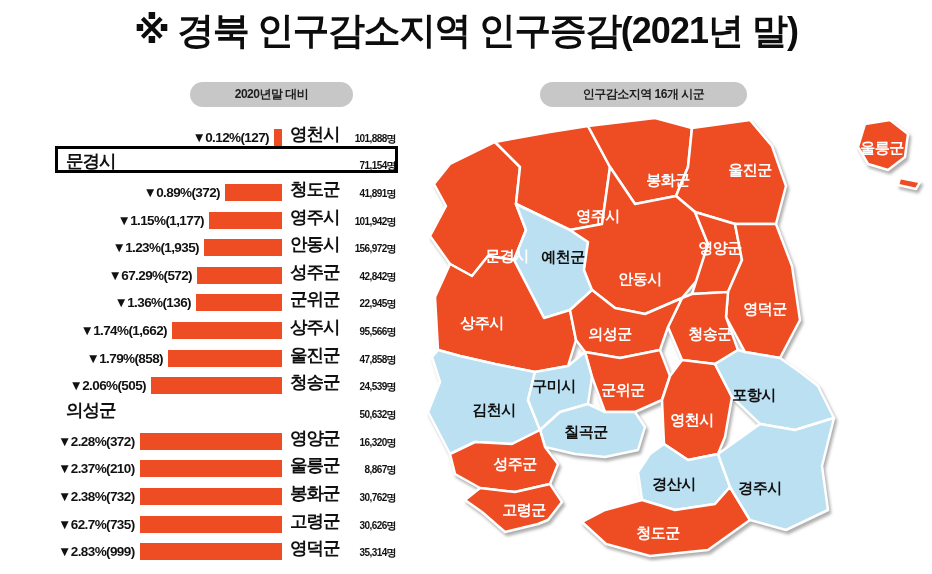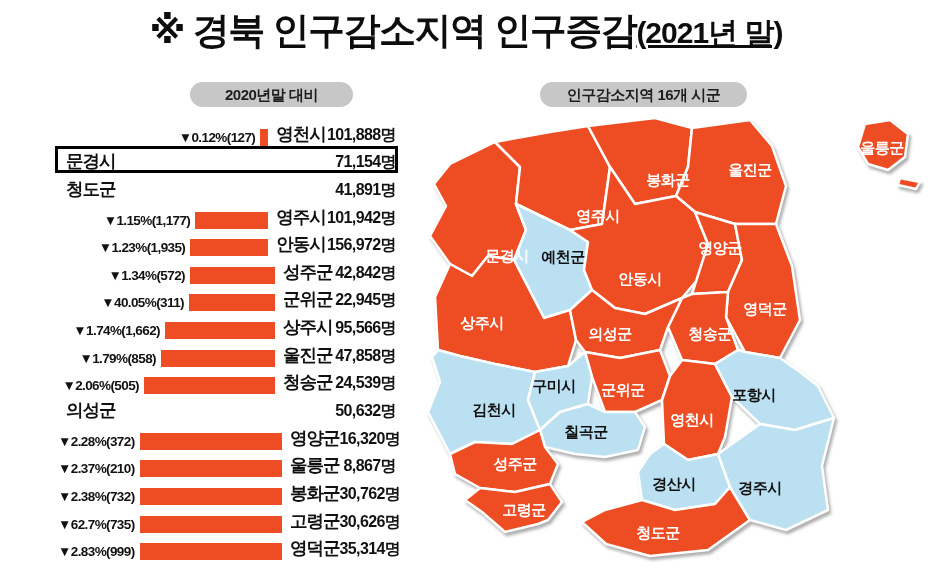--- a/index.html
+++ b/index.html
@@ -7,38 +7,38 @@
     width:932px;height:574px;position:relative;background:#ffffff;
     font-family:"Liberation Sans","DejaVu Sans",sans-serif;
     overflow:hidden;color:#111;
   }
   
   .title{
     position:absolute;top:6px;left:0;width:100%;text-align:center;
     font-weight:bold;font-size:37px;letter-spacing:-1.5px;color:#0d0d0d;
     white-space:nowrap;
   }
-  .title .suffix{font-size:30px;letter-spacing:-1px;text-decoration:underline;}
+  .title .suffix{font-size:36px;letter-spacing:-1px;}
   
   .pill{
     position:absolute;height:25px;line-height:25px;border-radius:13px;
-    background:#c7c7c7;text-align:center;font-weight:bold;font-size:15px;
+    background:#c7c7c7;text-align:center;font-weight:bold;font-size:12px;
     letter-spacing:-0.5px;color:#1d1d1d;
   }
   #pill-left{left:190px;top:82px;width:163px;}
   #pill-right{left:540px;top:82px;width:207px;}
   
   #rows{position:absolute;left:58px;top:118px;width:338px;}
   .row{position:relative;height:27.65px;display:flex;align-items:flex-end;}
   .pctbar{width:224px;display:flex;justify-content:flex-end;align-items:center;}
   .pct{font-weight:bold;font-size:13.5px;letter-spacing:-0.6px;white-space:nowrap;}
   .bar{height:17px;margin-left:5px;}
   .city{margin-left:8px;width:54px;font-weight:bold;font-size:17.5px;
         letter-spacing:-1px;white-space:nowrap;}
-  .pop{flex:1;text-align:right;font-weight:bold;font-size:16px;
+  .pop{flex:1;text-align:right;font-weight:bold;font-size:10px;
        letter-spacing:-0.6px;white-space:nowrap;}
   .row.highlight::before{
     content:'';position:absolute;left:-3px;right:-2px;top:0px;bottom:0px;
     border:3px solid #000;pointer-events:none;
   }
   
   #map{position:absolute;left:420px;top:112px;width:505px;height:450px;}
   #map-shapes{filter:drop-shadow(2.5px 3.5px 1.5px rgba(110,110,110,0.55));}
   .region{stroke:#ffffff;stroke-width:2.5;stroke-linejoin:round;}
   .map-label{font-family:"Liberation Sans","DejaVu Sans",sans-serif;
@@ -61,20 +61,24 @@
         <div class="bar" style="width: 8px; background: rgb(238, 76, 35);"></div>
       </div>
       <span class="city">영천시</span>
       <span class="pop">101,888명</span>
     </div>
     <div class="row highlight">
       <span class="city">문경시</span>
       <span class="pop">71,154명</span>
     </div>
     <div class="row">
+      <div class="pctbar">
+        <span class="pct">▼0.89%(372)</span>
+        <div class="bar" style="width: 57px; background: rgb(238, 76, 35);"></div>
+      </div>
       <span class="city">청도군</span>
       <span class="pop">41,891명</span>
     </div>
     <div class="row">
       <div class="pctbar">
         <span class="pct">▼1.15%(1,177)</span>
         <div class="bar" style="width: 73px; background: rgb(238, 76, 35);"></div>
       </div>
       <span class="city">영주시</span>
       <span class="pop">101,942명</span>
@@ -82,29 +86,29 @@
     <div class="row">
       <div class="pctbar">
         <span class="pct">▼1.23%(1,935)</span>
         <div class="bar" style="width: 78px; background: rgb(238, 76, 35);"></div>
       </div>
       <span class="city">안동시</span>
       <span class="pop">156,972명</span>
     </div>
     <div class="row">
       <div class="pctbar">
-        <span class="pct">▼1.34%(572)</span>
+        <span class="pct">▼67.29%(572)</span>
         <div class="bar" style="width: 85px; background: rgb(238, 76, 35);"></div>
       </div>
       <span class="city">성주군</span>
       <span class="pop">42,842명</span>
     </div>
     <div class="row">
       <div class="pctbar">
-        <span class="pct">▼40.05%(311)</span>
+        <span class="pct">▼1.36%(136)</span>
         <div class="bar" style="width: 86px; background: rgb(238, 76, 35);"></div>
       </div>
       <span class="city">군위군</span>
       <span class="pop">22,945명</span>
     </div>
     <div class="row">
       <div class="pctbar">
         <span class="pct">▼1.74%(1,662)</span>
         <div class="bar" style="width: 110px; background: rgb(238, 76, 35);"></div>
       </div>

